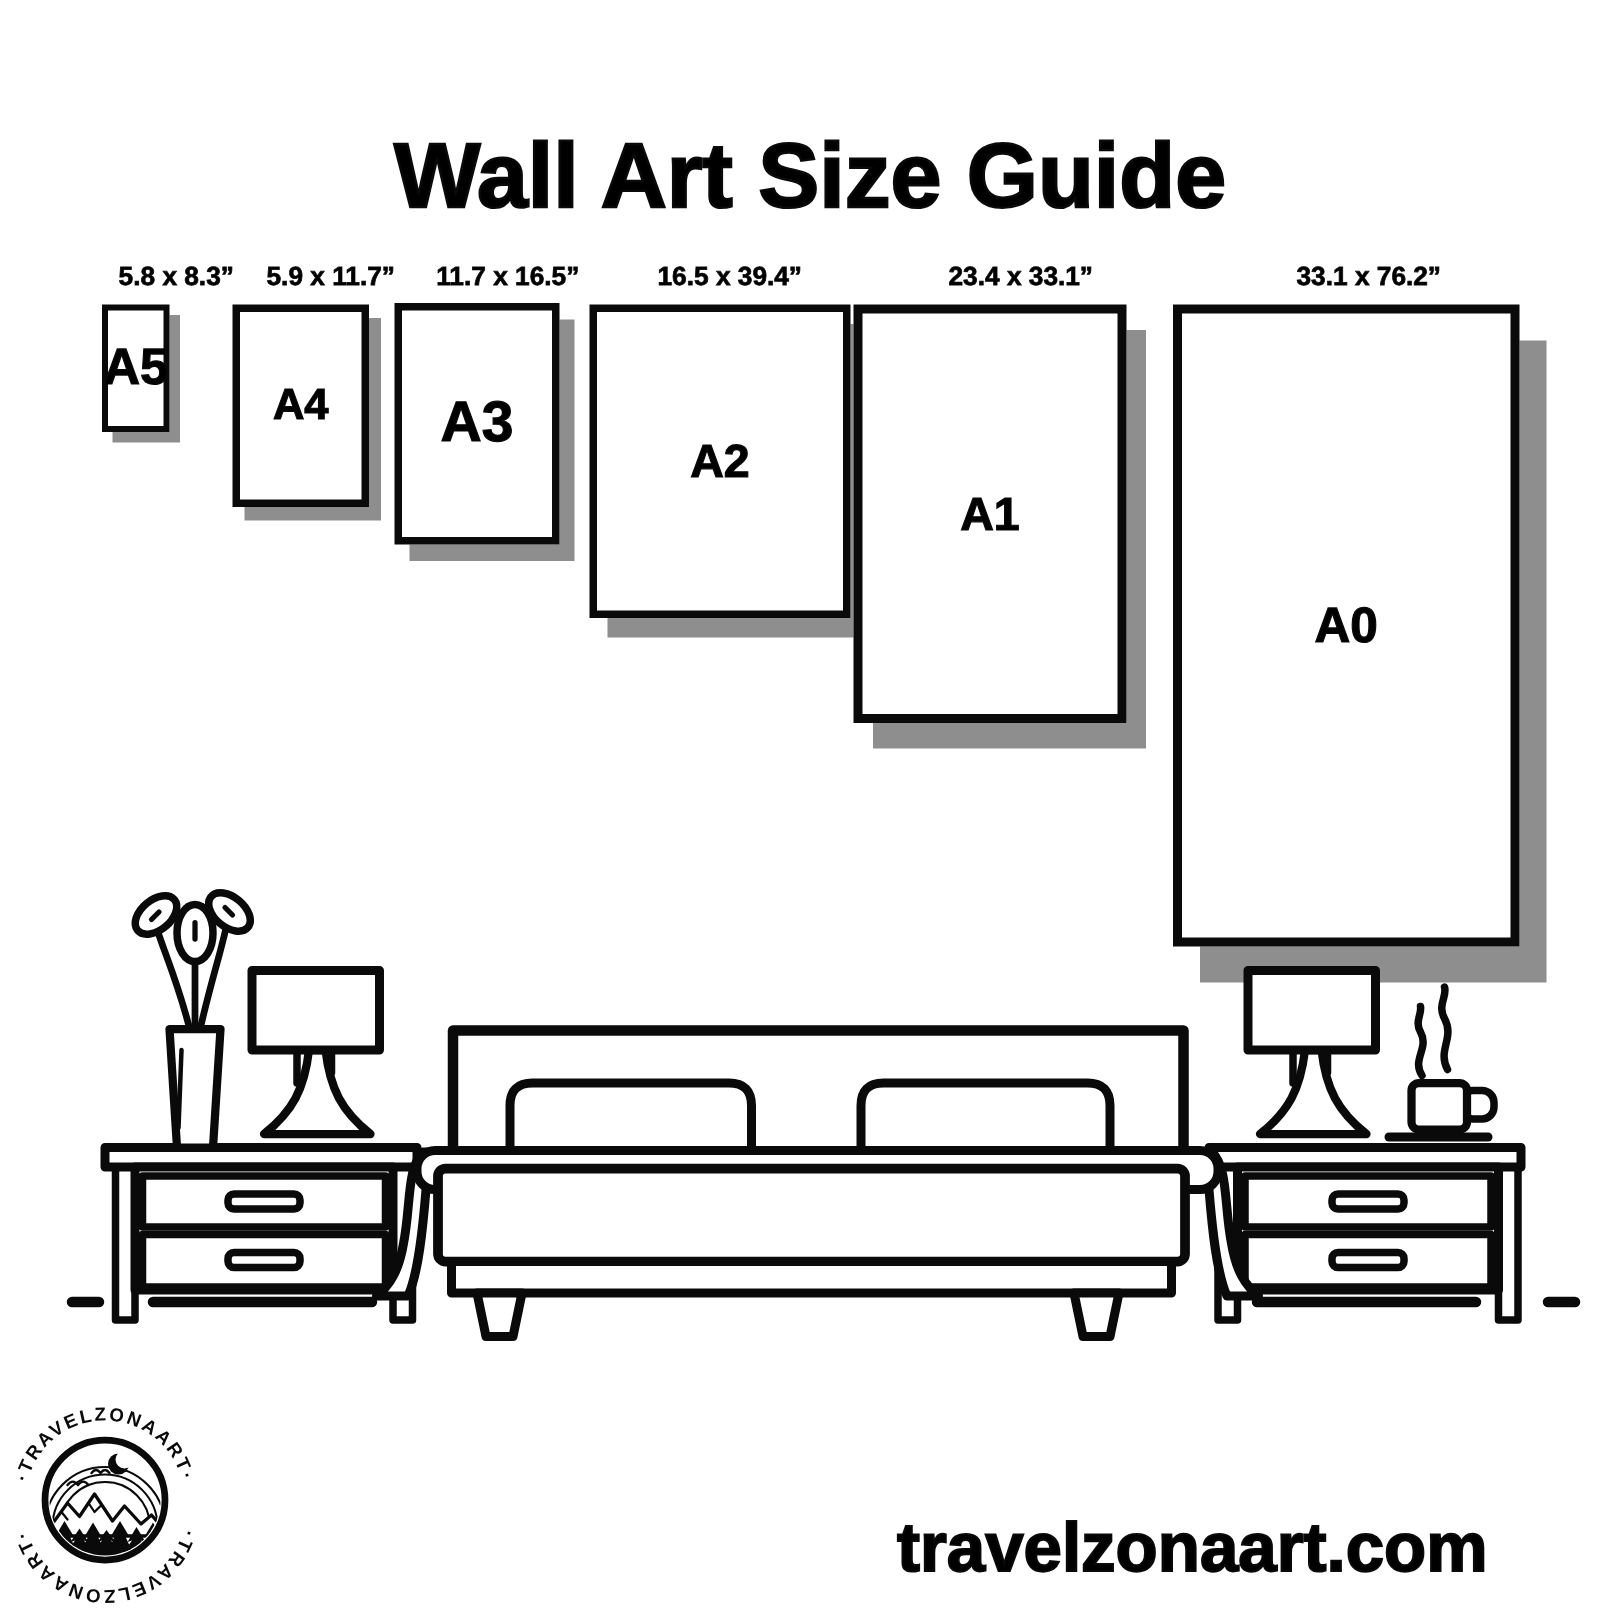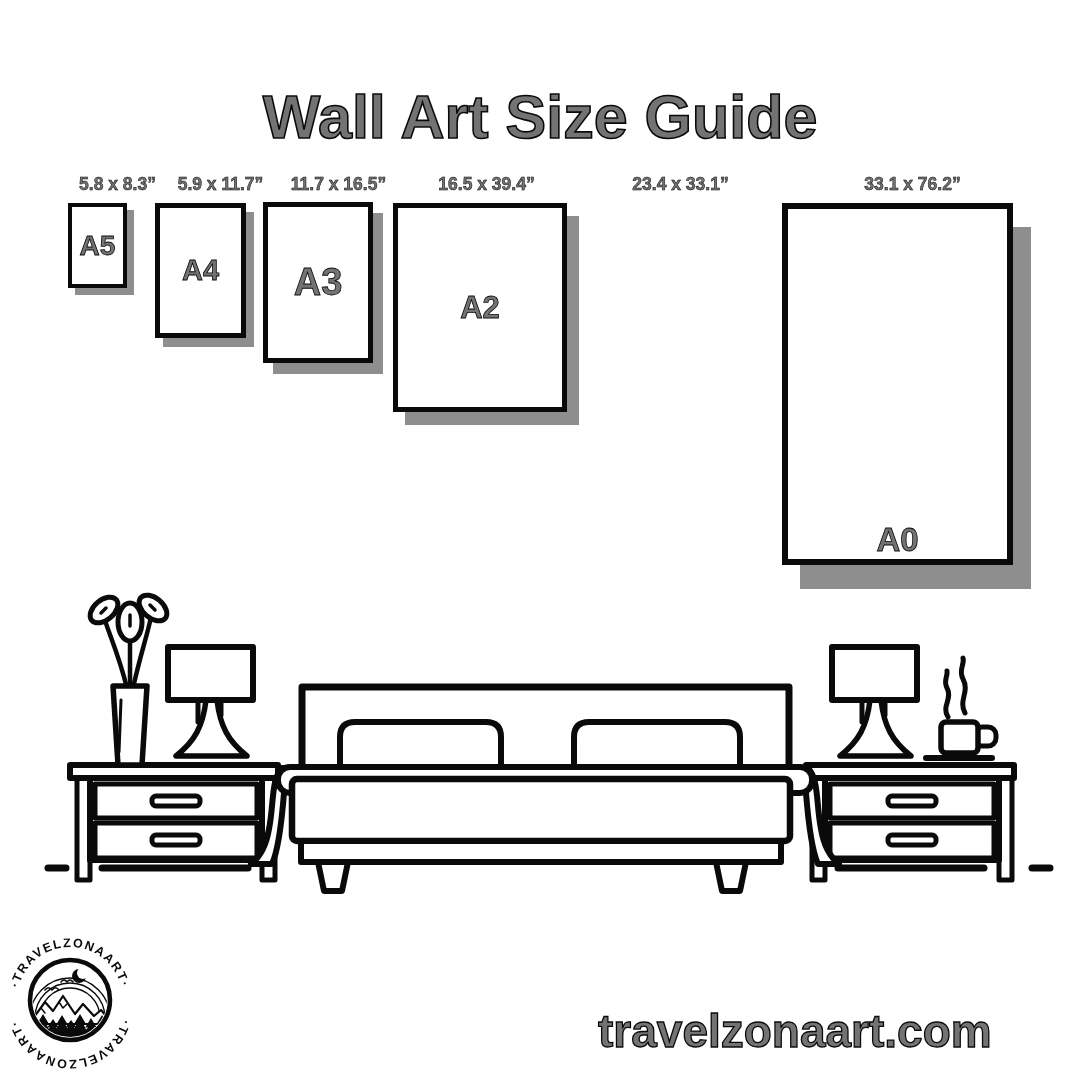--- a/index.html
+++ b/index.html
@@ -1,43 +1,43 @@
 <!DOCTYPE html>
 <html><head>
 <meta charset="utf-8">
 <style>
   html,body{margin:0;padding:0;background:#fff;}
   .canvas{
     position:relative;width:1080px;height:1080px;background:#ffffff;overflow:hidden;
-    font-family:"Liberation Sans", sans-serif;color:#737373;
+    font-family:"Liberation Sans", sans-serif;color:#000000;
   }
   
   .page-title{
     position:absolute;top:46px;left:0;width:1080px;text-align:center;
     font-size:61px;font-weight:bold;line-height:1;letter-spacing:0;
     -webkit-text-stroke:1.6px #0a0a0a;
   }
   
   .dim-label{
     position:absolute;top:174px;transform:translateX(-50%);white-space:nowrap;
     font-size:17.5px;font-weight:bold;padding-left:41px;-webkit-text-stroke:0.5px #0a0a0a;
   }
   .dl-a5{left:97px}.dl-a4{left:200px}.dl-a3{left:318px}
   .dl-a2{left:466px}.dl-a1{left:660px}.dl-a0{left:892px}
   .paper{
     position:absolute;box-sizing:border-box;background:#ffffff;border:5px solid #0a0a0a;
     display:flex;align-items:center;justify-content:center;
     font-weight:bold;-webkit-text-stroke:0.8px #0a0a0a;
   }
-  .p-a5{left:68px;top:203px;width:59px;height:85px;border-width:4px;font-size:28px;box-shadow:7px 7px 0 #8e8e8e;}
+  .p-a5{left:68px;top:203px;width:45px;height:85px;border-width:4px;font-size:34px;box-shadow:7px 7px 0 #8e8e8e;}
   .p-a4{left:155px;top:203px;width:91px;height:135px;border-width:5px;font-size:29px;box-shadow:8px 9px 0 #8e8e8e;}
   .p-a3{left:263px;top:202px;width:110px;height:161px;border-width:5px;font-size:38px;box-shadow:10px 11px 0 #8e8e8e;}
   .p-a2{left:393px;top:203px;width:174px;height:209px;border-width:5px;font-size:31px;box-shadow:12px 13px 0 #8e8e8e;}
   .p-a1{left:569px;top:203px;width:182px;height:279px;border-width:6px;font-size:31px;box-shadow:13px 17px 0 #8e8e8e;}
-  .p-a0{left:782px;top:203px;width:231px;height:362px;border-width:6px;font-size:33px;box-shadow:18px 24px 0 #8e8e8e;align-items:flex-end;}
+  .p-a0{left:782px;top:203px;width:231px;height:428px;border-width:6px;font-size:33px;box-shadow:18px 24px 0 #8e8e8e;}
   
   .bedroom{position:absolute;left:0;top:570px;width:1080px;height:330px;}
   
   .logo{position:absolute;left:5px;top:930px;width:130px;height:150px;}
   .website{
     position:absolute;left:598px;top:1008px;width:444px;text-align:left;
     font-size:46px;font-weight:bold;line-height:1;-webkit-text-stroke:1.3px #0a0a0a;
   }
 </style>
 </head>
@@ -58,20 +58,23 @@
       <span>A5</span>
     </div>
   <div class="paper p-a4">
       <span>A4</span>
     </div>
   <div class="paper p-a3">
       <span>A3</span>
     </div>
   <div class="paper p-a2">
       <span>A2</span>
+    </div>
+  <div class="paper p-a1">
+      <span>A1</span>
     </div>
   <div class="paper p-a0">
       <span>A0</span>
     </div>
 
   <svg class="bedroom" viewBox="0 570 1080 330" stroke="#0a0a0a" fill="none" stroke-linecap="round" stroke-linejoin="round">
 
     <g>
       <rect x="77" y="778" width="13" height="102" stroke-width="5" fill="#fff"></rect>
       <rect x="262" y="778" width="13" height="102" stroke-width="5" fill="#fff"></rect>

